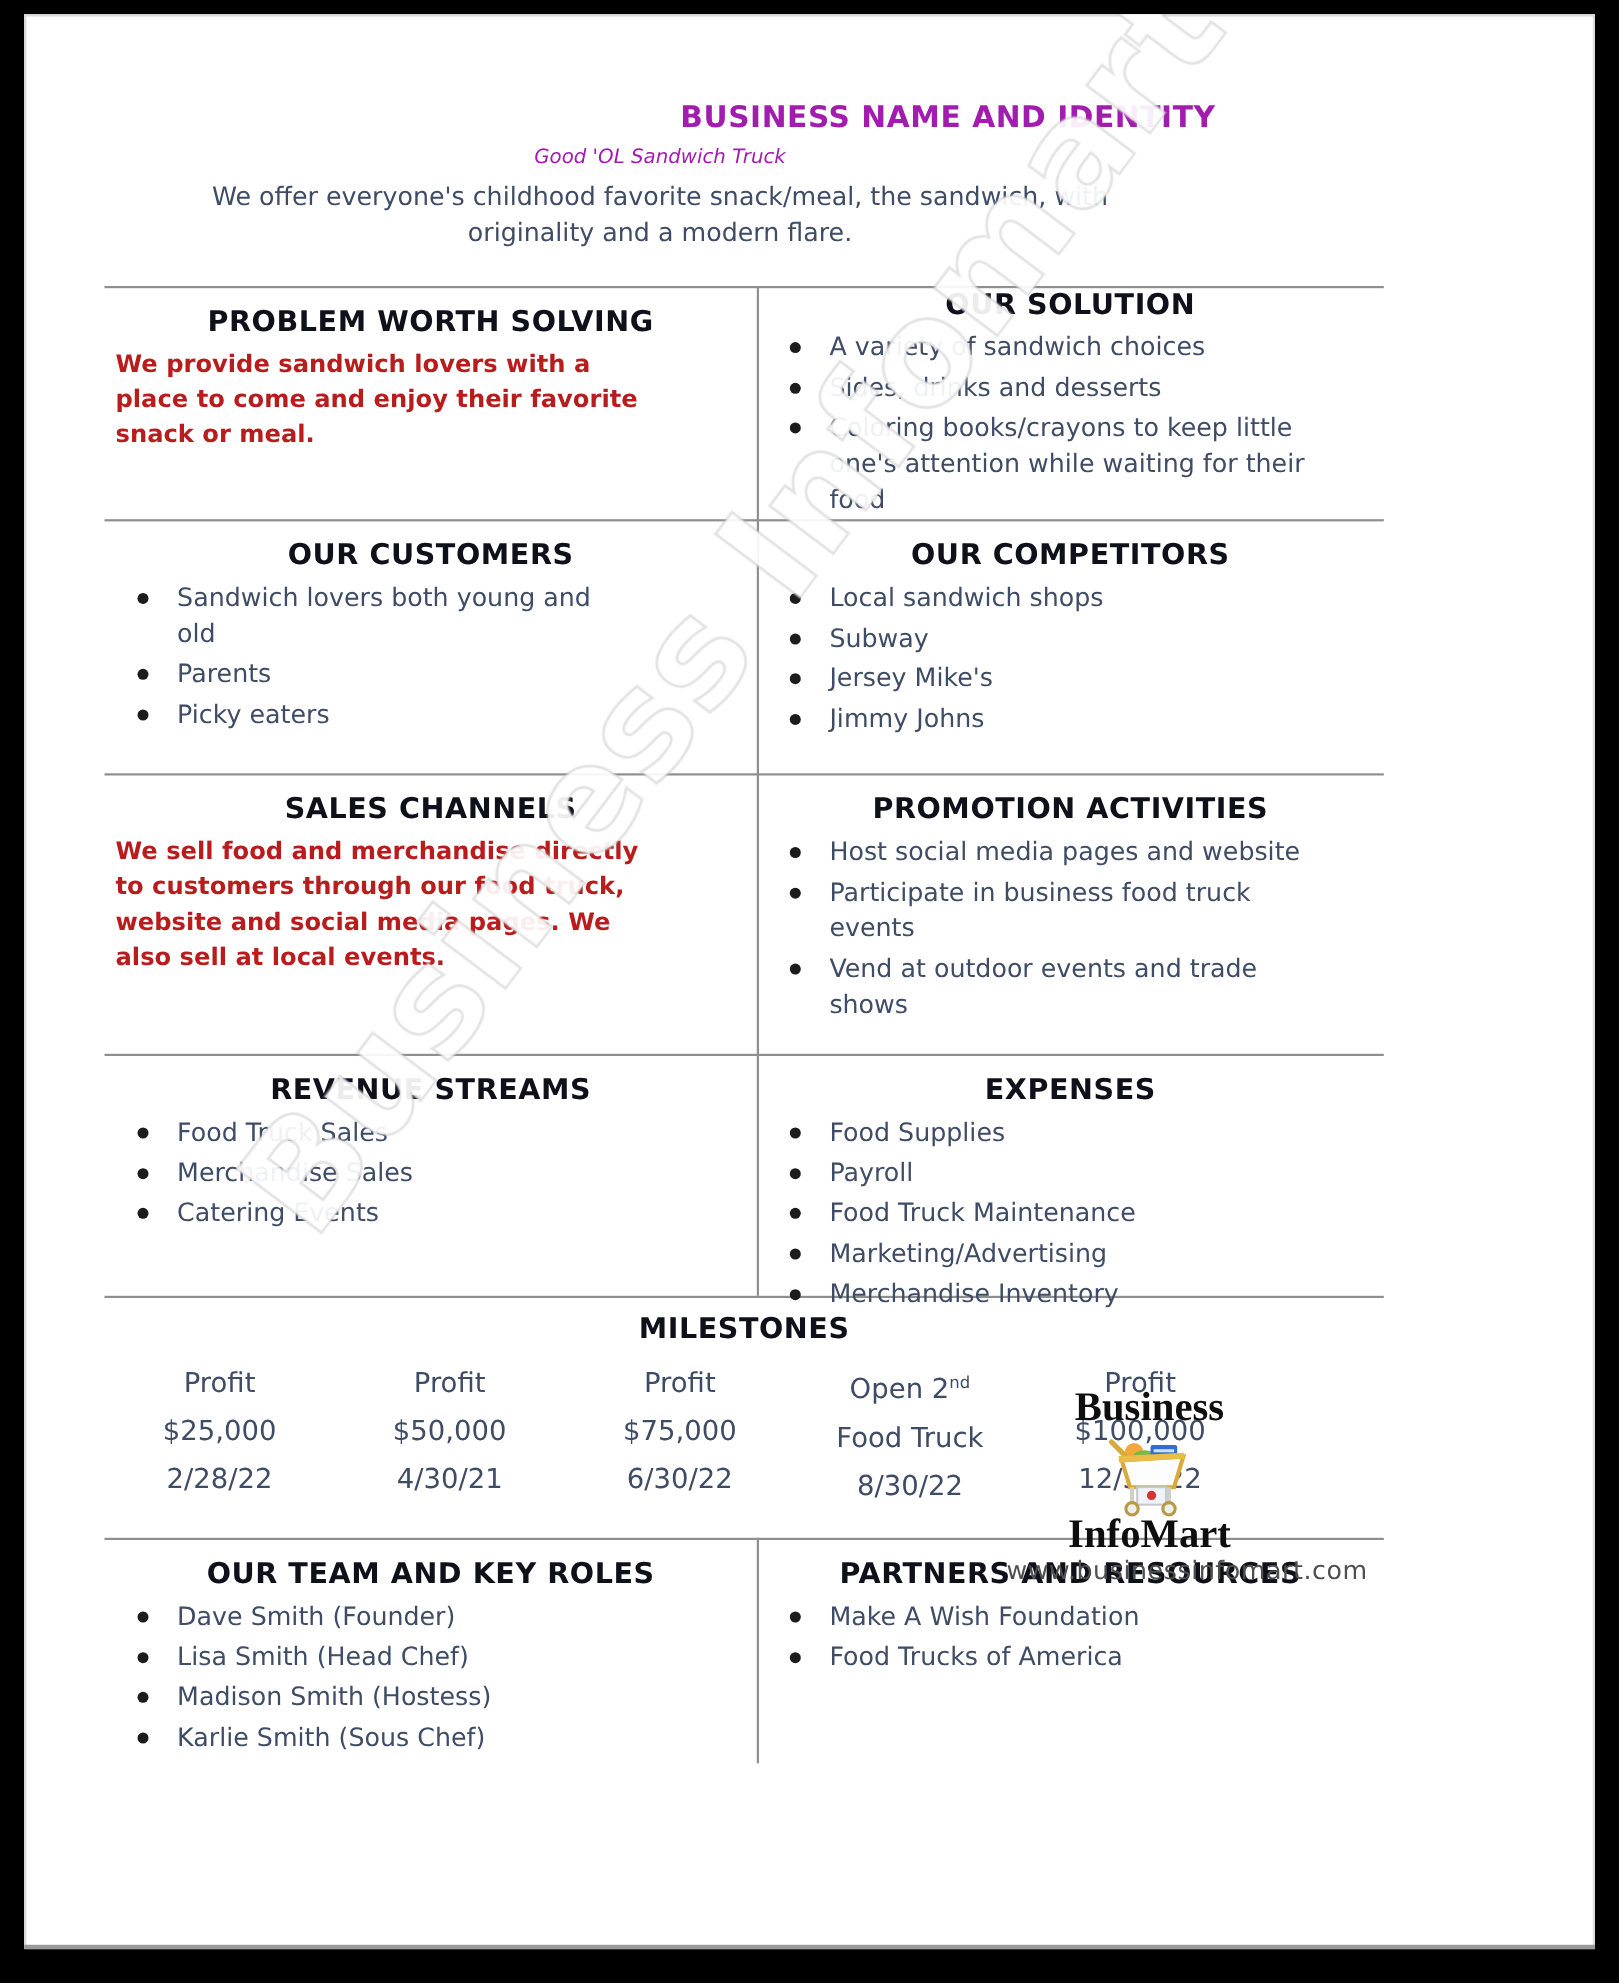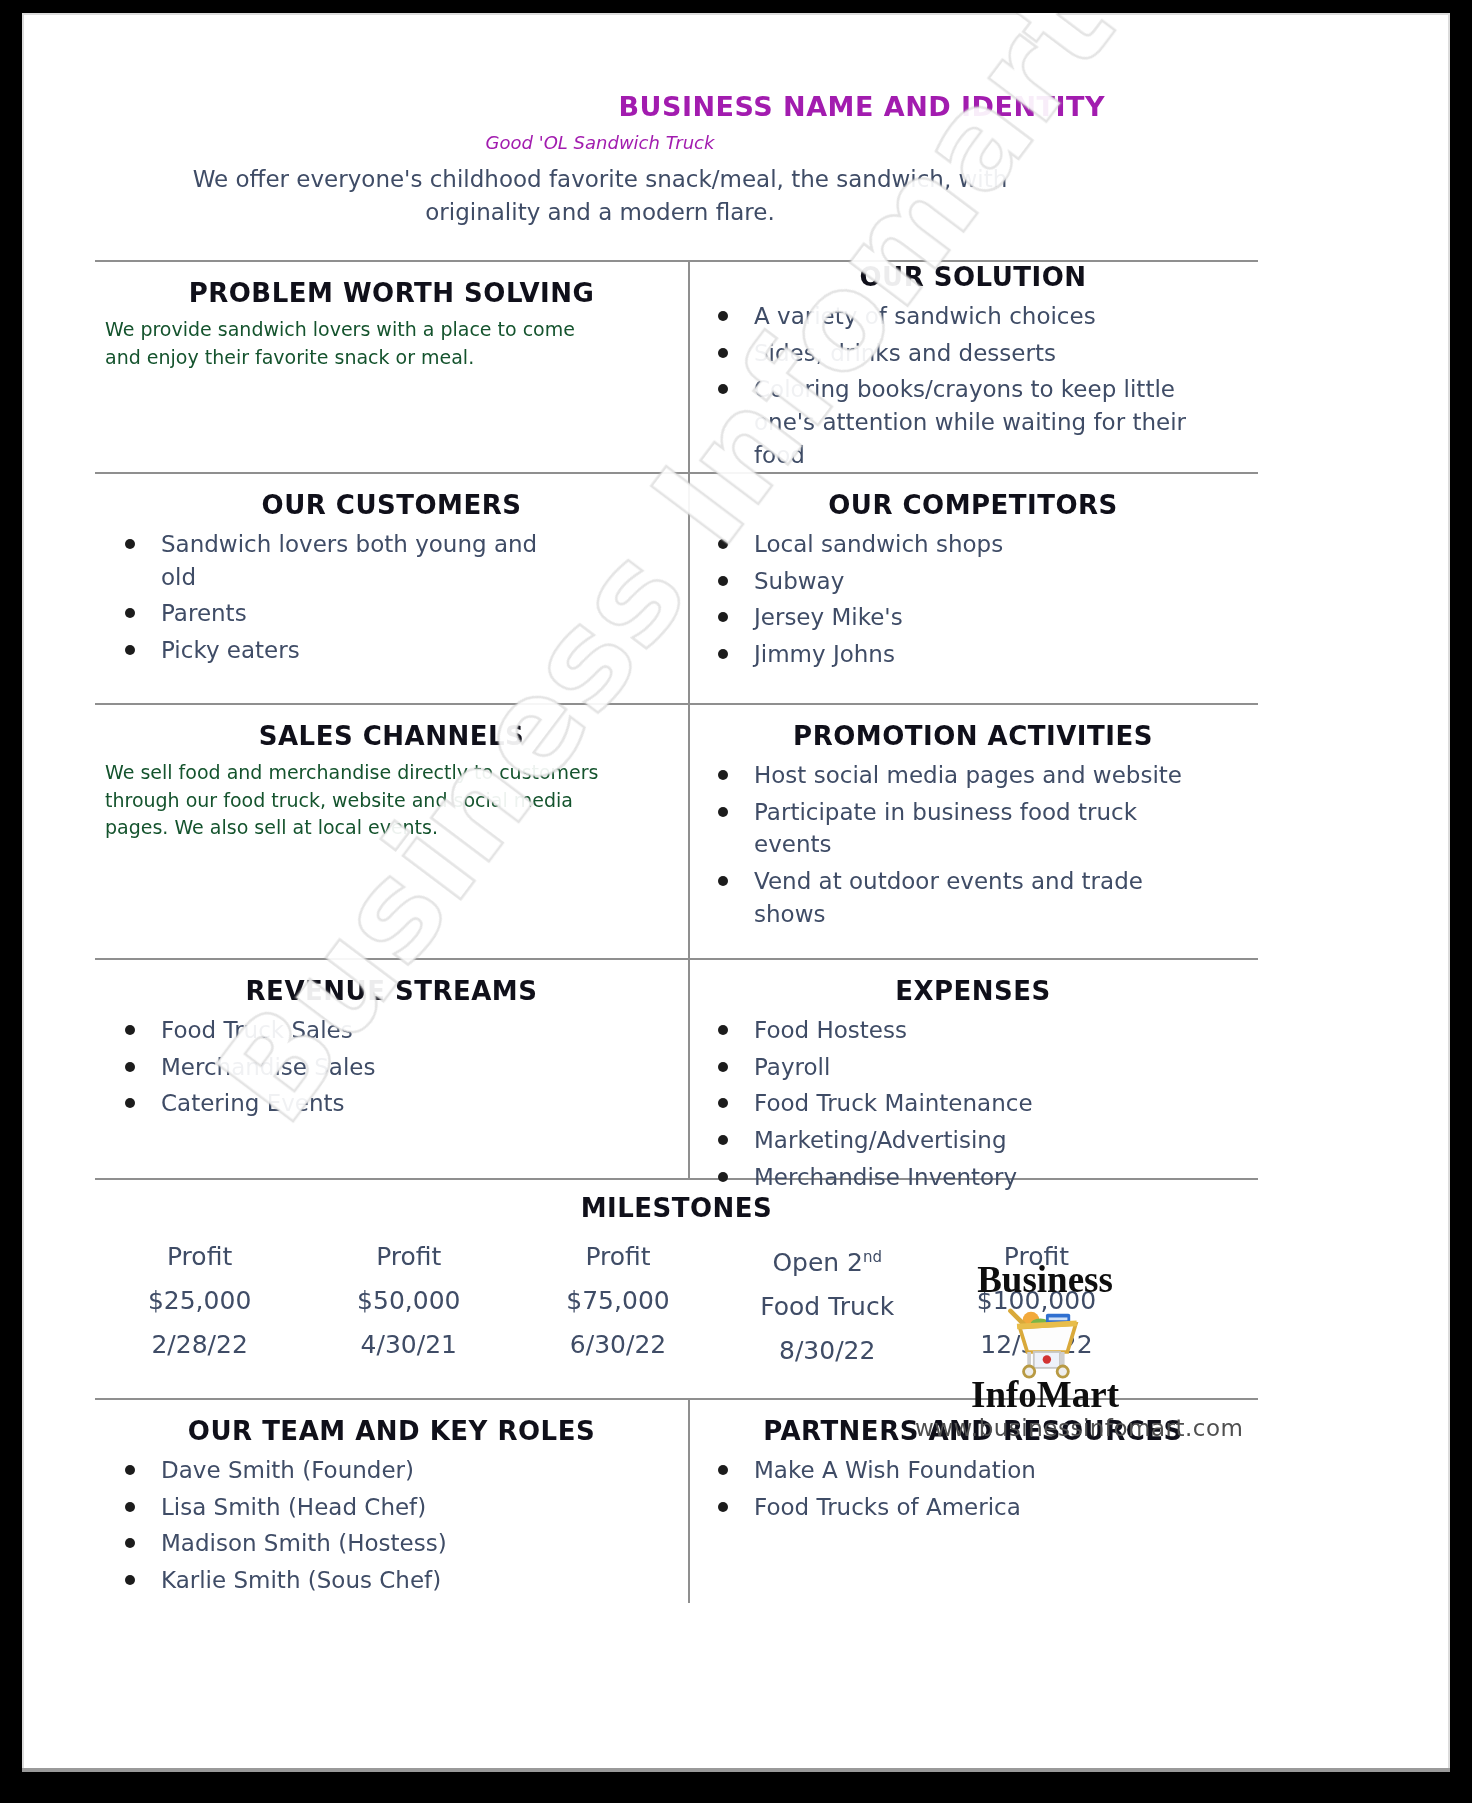--- a/index.html
+++ b/index.html
@@ -15,21 +15,21 @@
   .hline{position:absolute;left:73px;width:1163px;height:2px;background:#8f8f8f;}
   .vline{position:absolute;left:666px;width:2px;background:#8f8f8f;}
 
   .doc-header{position:absolute;left:73px;top:78px;width:1010px;text-align:center;}
   .doc-title{font-size:27px;font-weight:bold;color:#a21caf;letter-spacing:.5px;text-align:right;}
   .biz-name{font-size:18px;font-style:italic;color:#a21caf;margin-top:10px;}
   .tagline{font-size:23px;color:#3f4c66;line-height:1.42;width:920px;margin:10px auto 0 auto;}
 
   .cell{position:absolute;}
   .cell h2{margin:16px 0 8px 0;text-align:center;font-size:26px;font-weight:bold;color:#10101a;letter-spacing:.5px;}
-  .cell p{margin:4px 0 0 10px;font-size:19px;color:#14532d;line-height:1.45;}
+  .cell p{margin:4px 0 0 10px;font-size:22px;color:#b91c1c;line-height:1.45;font-weight:bold;}
   ul.blist{list-style:none;margin:6px 0 0 0;padding:0 0 0 28px;}
   ul.blist li{
     position:relative;padding-left:38px;margin-bottom:4px;
     font-size:23px;color:#3f4c66;line-height:1.42;
   }
   ul.blist li::before{
     content:"";position:absolute;left:2px;top:.48em;width:10px;height:10px;border-radius:50%;background:#1c1c1c;
   }
 
   .milestones-title{position:absolute;left:73px;top:1180px;width:1163px;text-align:center;
@@ -121,21 +121,21 @@
     <h2>REVENUE STREAMS</h2>
     <ul class="blist" style="width:460px">
       <li>Food Truck Sales</li>
       <li>Merchandise Sales</li>
       <li>Catering Events</li>
     </ul>
   </div>
   <div class="cell" style="left:666px;top:947px;width:570px;">
     <h2>EXPENSES</h2>
     <ul class="blist" style="width:470px">
-      <li>Food Hostess</li>
+      <li>Food Supplies</li>
       <li>Payroll</li>
       <li>Food Truck Maintenance</li>
       <li>Marketing/Advertising</li>
       <li>Merchandise Inventory</li>
     </ul>
   </div>
 
   <div class="milestones-title">MILESTONES</div>
   <div class="mile-row">
     <div class="mile-col">

